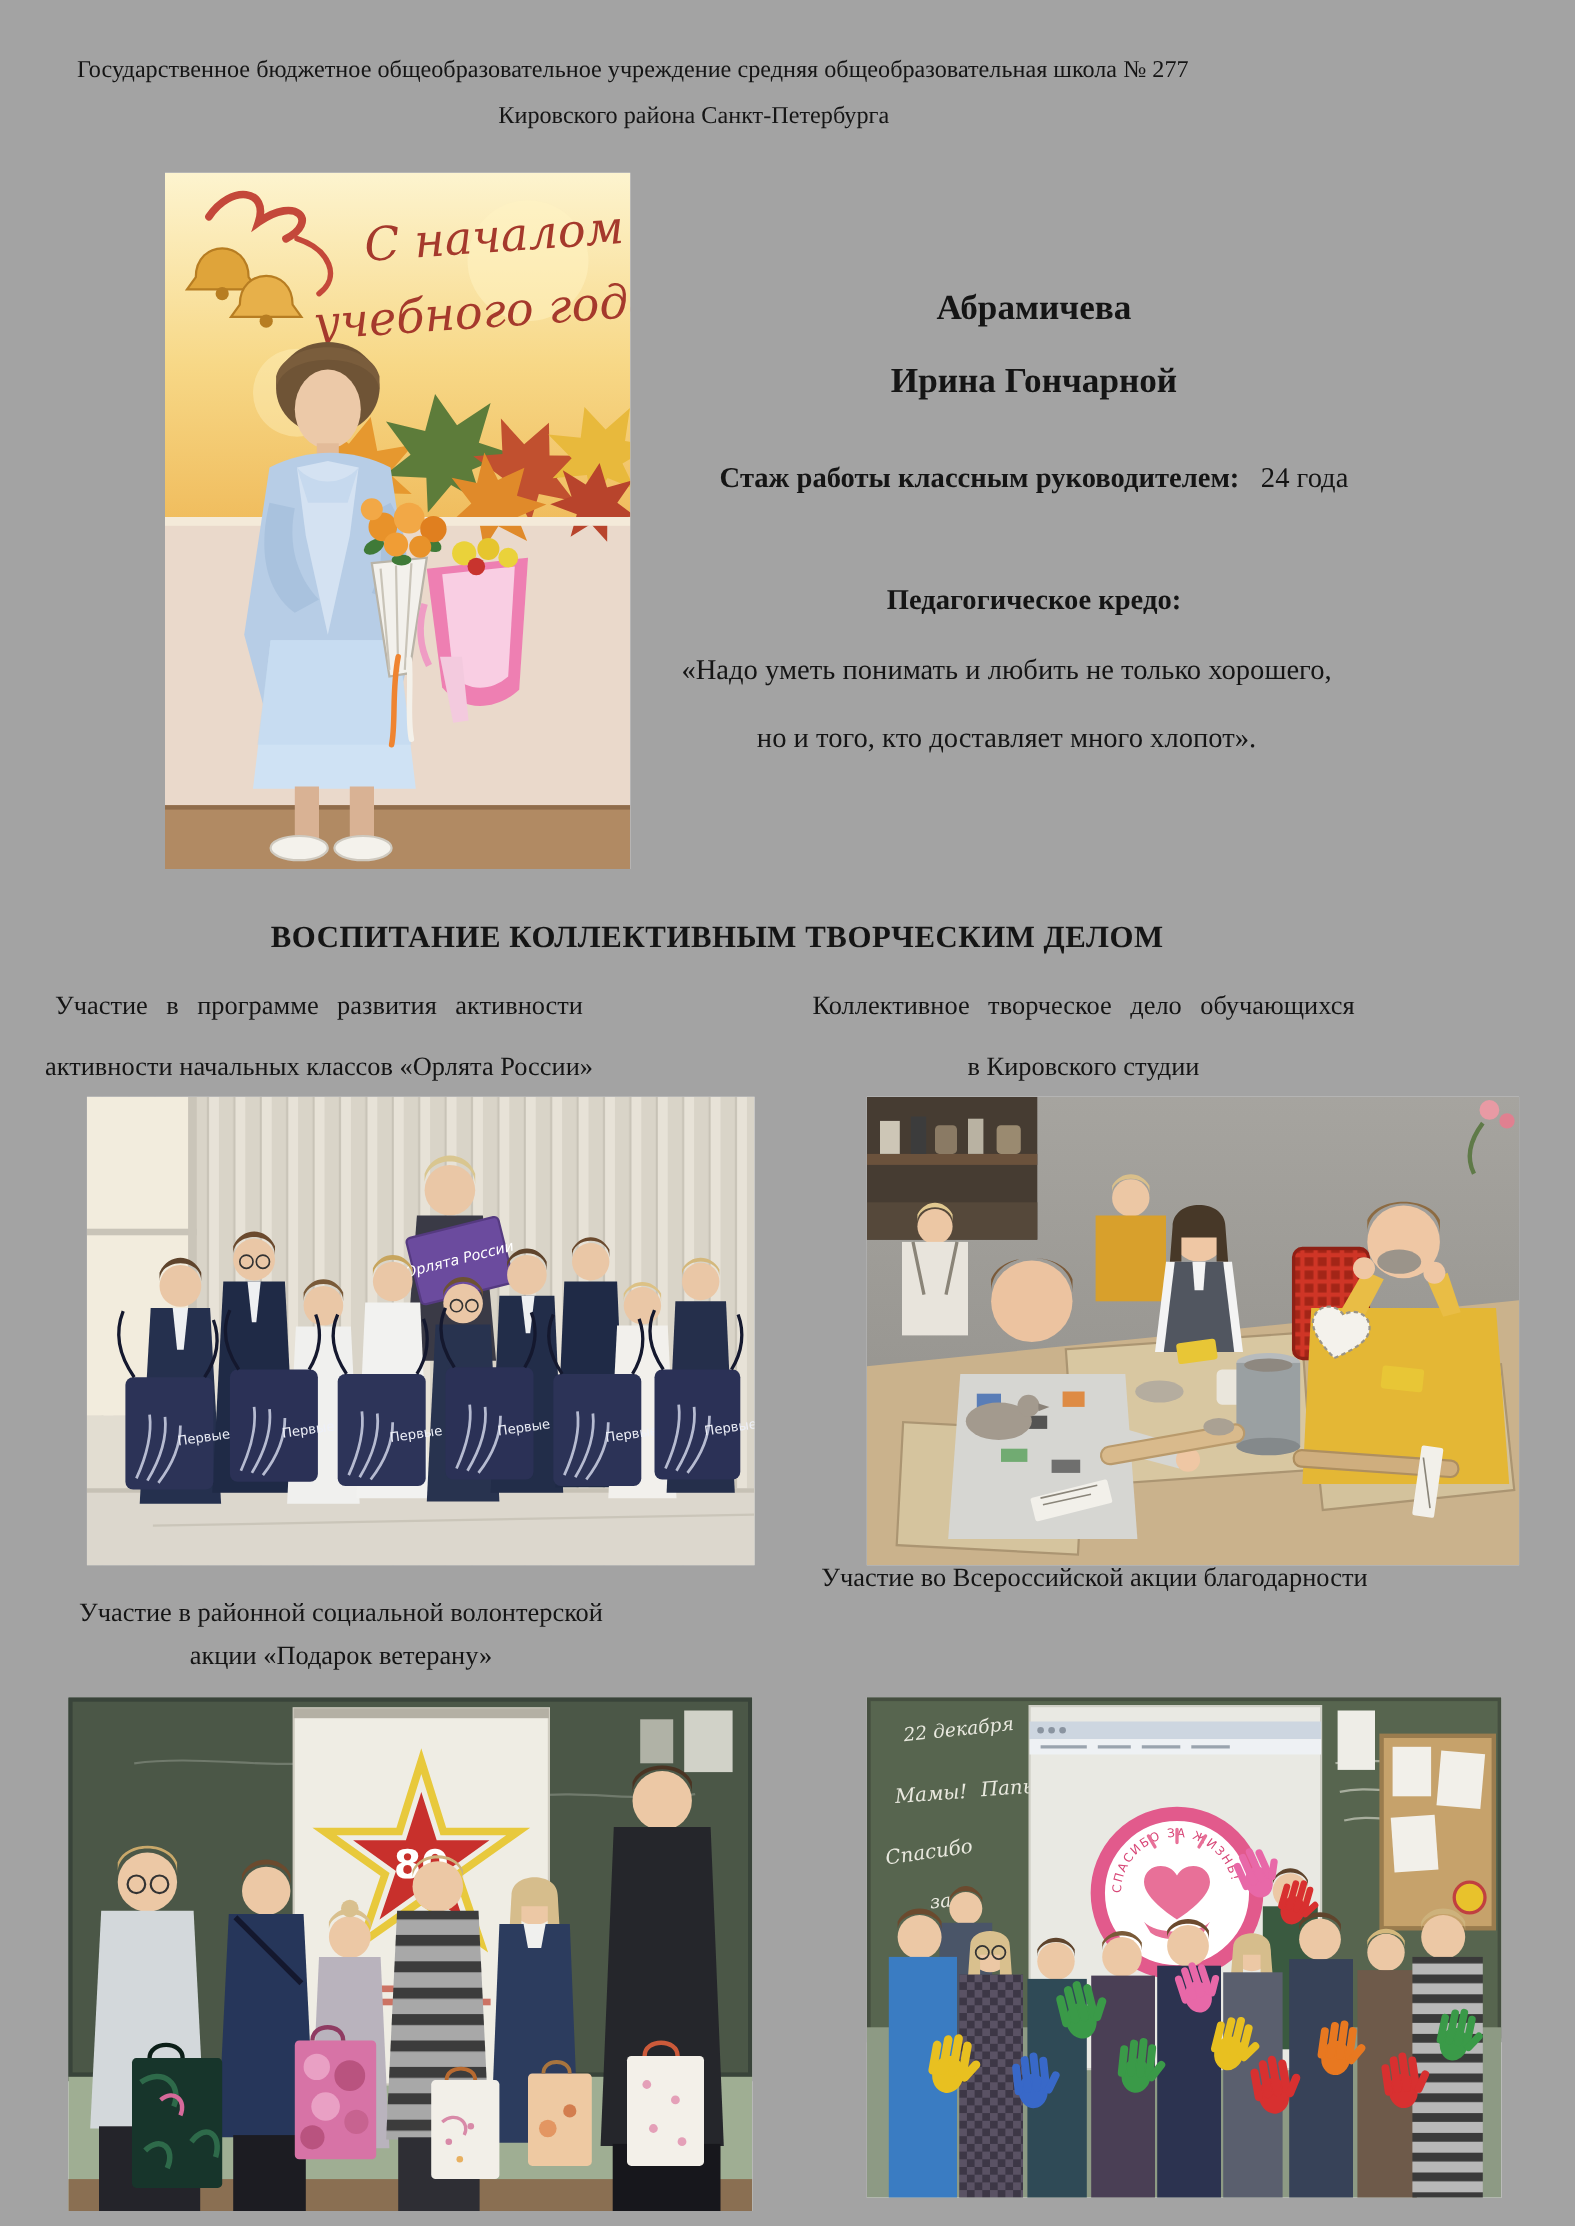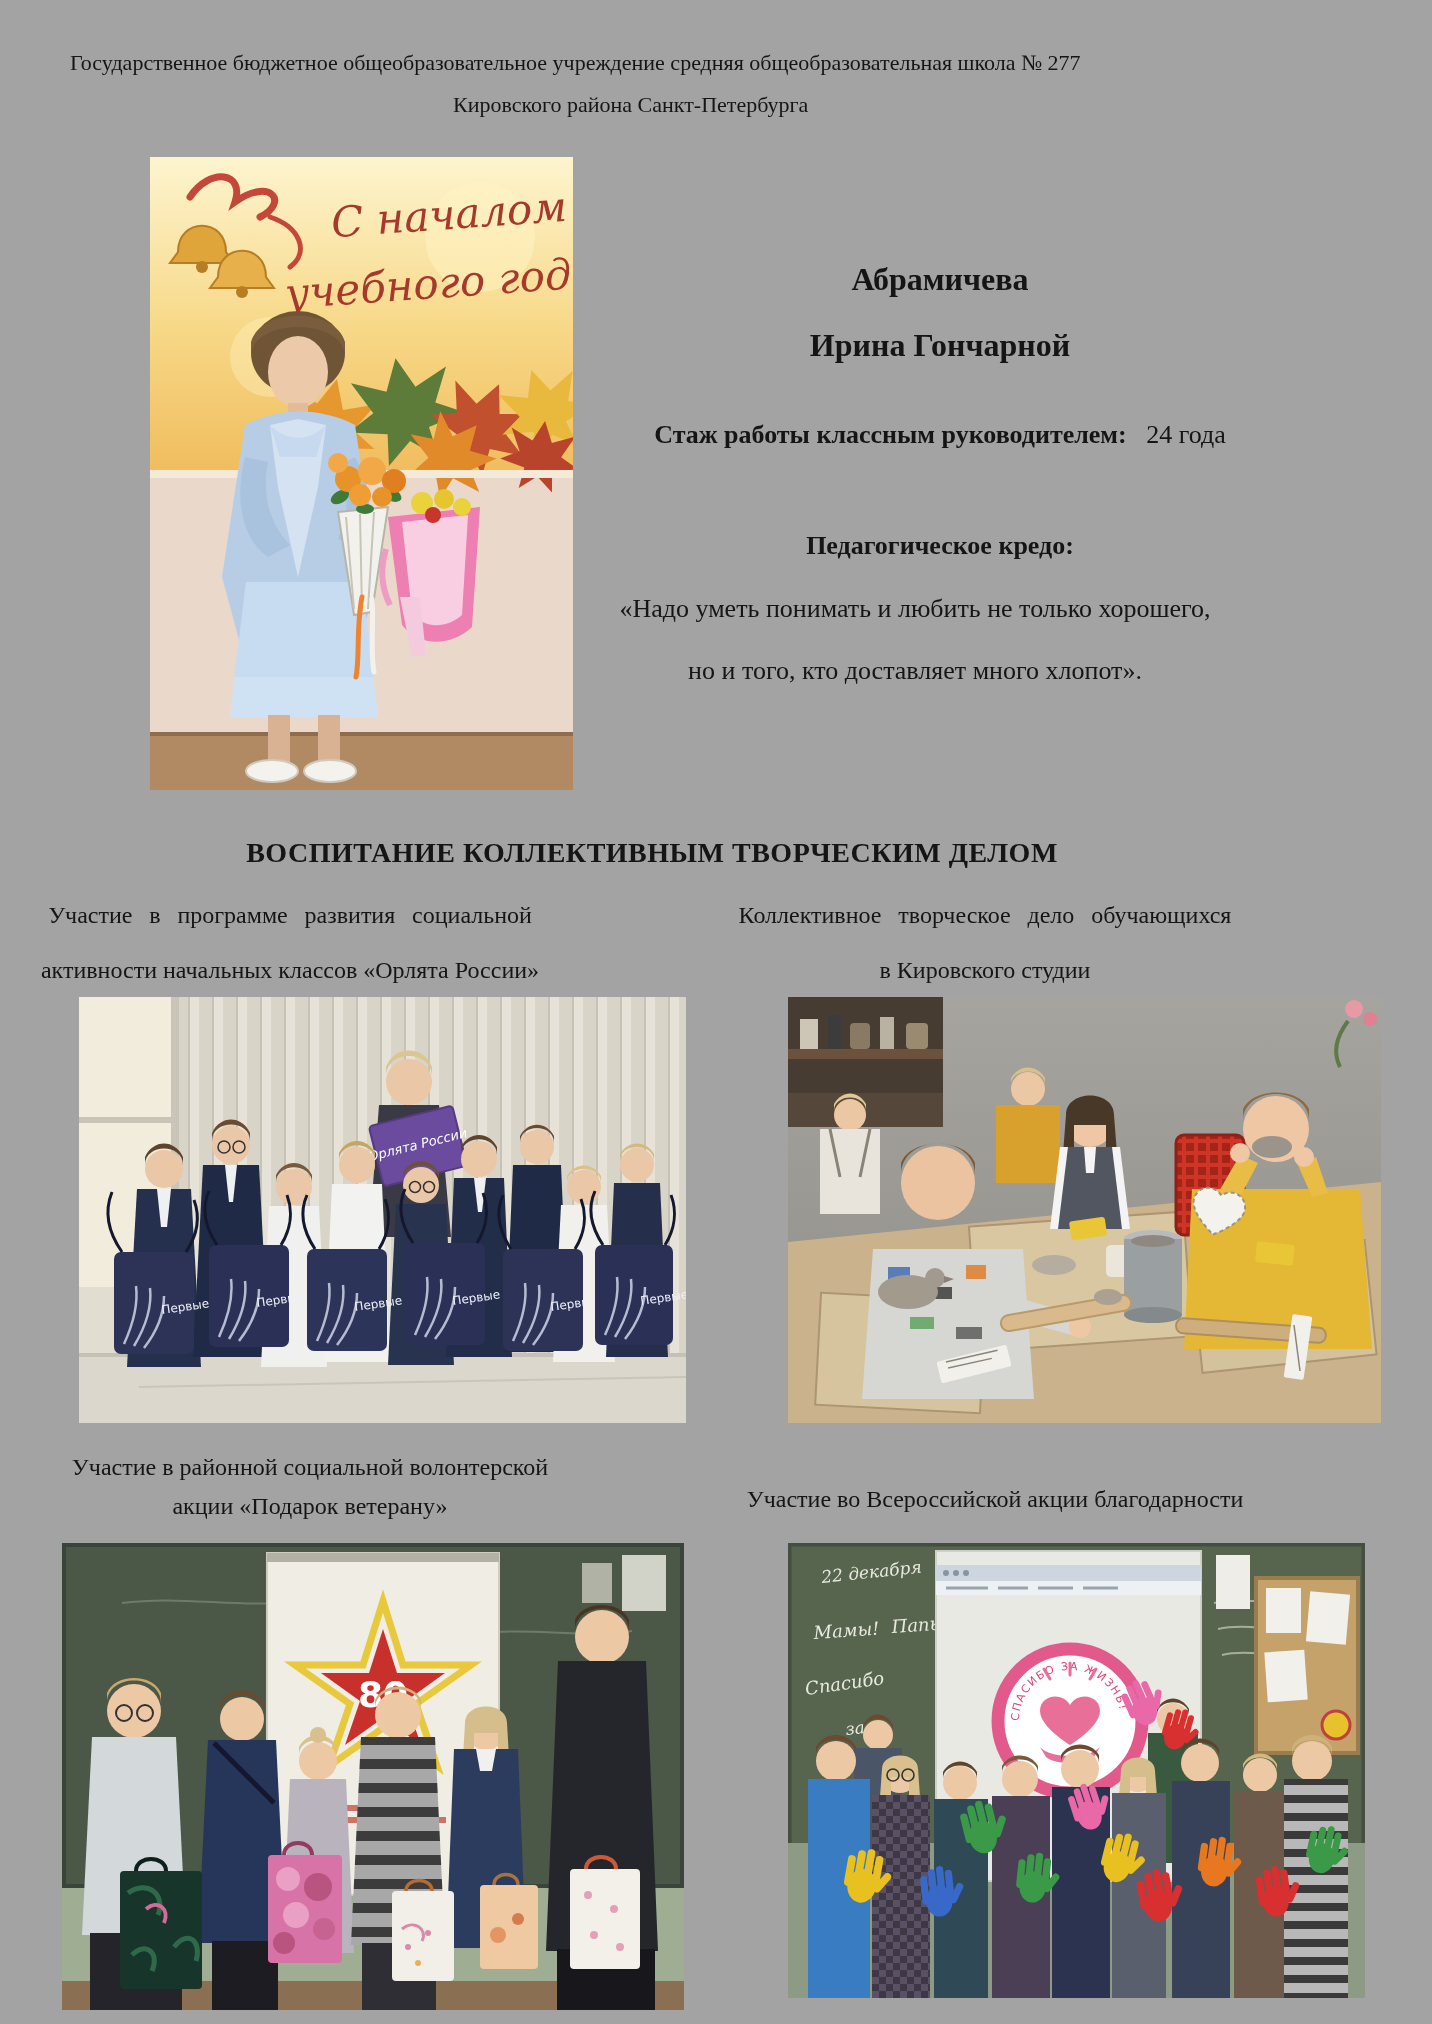--- a/index.html
+++ b/index.html
@@ -132,21 +132,21 @@
     <span>&nbsp;</span>
     <span>24 года</span>
   </div>
   <div class="abs name-block body-line bold" style="top:531px">Педагогическое кредо:</div>
   <div class="abs body-line" style="left:575px;width:680px;top:594px;text-align:center">«Надо уметь понимать и любить не только хорошего,</div>
   <div class="abs body-line" style="left:575px;width:680px;top:656px;text-align:center">но и того, кто доставляет много хлопот».</div>
 
   <div class="abs section-title" style="top:837px">ВОСПИТАНИЕ КОЛЛЕКТИВНЫМ ТВОРЧЕСКИМ ДЕЛОМ</div>
 
   <div class="abs caption cap-row1" style="left:0;top:888px;width:580px">
-    <div class="wide">Участие в программе развития социальной</div>
+    <div class="wide">Участие в программе развития активности</div>
     <div>активности начальных классов «Орлята России»</div>
   </div>
   <div class="abs caption cap-row1" style="left:670px;top:888px;width:630px">
     <div class="wide">Коллективное творческое дело обучающихся</div>
     <div>в Кировского студии</div>
   </div>
 
   <figure style="left:79px;top:997px;width:607px;height:426px">
     <svg viewBox="0 0 607 426" preserveAspectRatio="none">
       <defs>
@@ -370,21 +370,21 @@
         <ellipse cx="266" cy="268" rx="22" ry="10" fill="#b5ad9f"></ellipse>
           <ellipse cx="320" cy="300" rx="14" ry="8" fill="#aaa193"></ellipse>
       </g>
     </svg>
   </figure>
 
   <div class="abs caption cap-row2" style="left:0;top:1448px;width:620px">
     <div>Участие в районной социальной волонтерской</div>
     <div>акции «Подарок ветерану»</div>
   </div>
-  <div class="abs caption cap-row2" style="left:680px;top:1480px;width:630px">
+  <div class="abs caption cap-row2" style="left:680px;top:1416px;width:630px">
     <div>Участие во Всероссийской акции благодарности</div>
   </div>
 
   <figure style="left:62px;top:1543px;width:622px;height:467px">
     <svg viewBox="0 0 622 467" preserveAspectRatio="none">
       <defs>
         <pattern id="p4stripes" width="20" height="24" patternUnits="userSpaceOnUse">
             <rect width="20" height="24" fill="#a8a8a8"></rect>
             <rect y="0" width="20" height="10" fill="#3c3c3c"></rect>
           </pattern>

